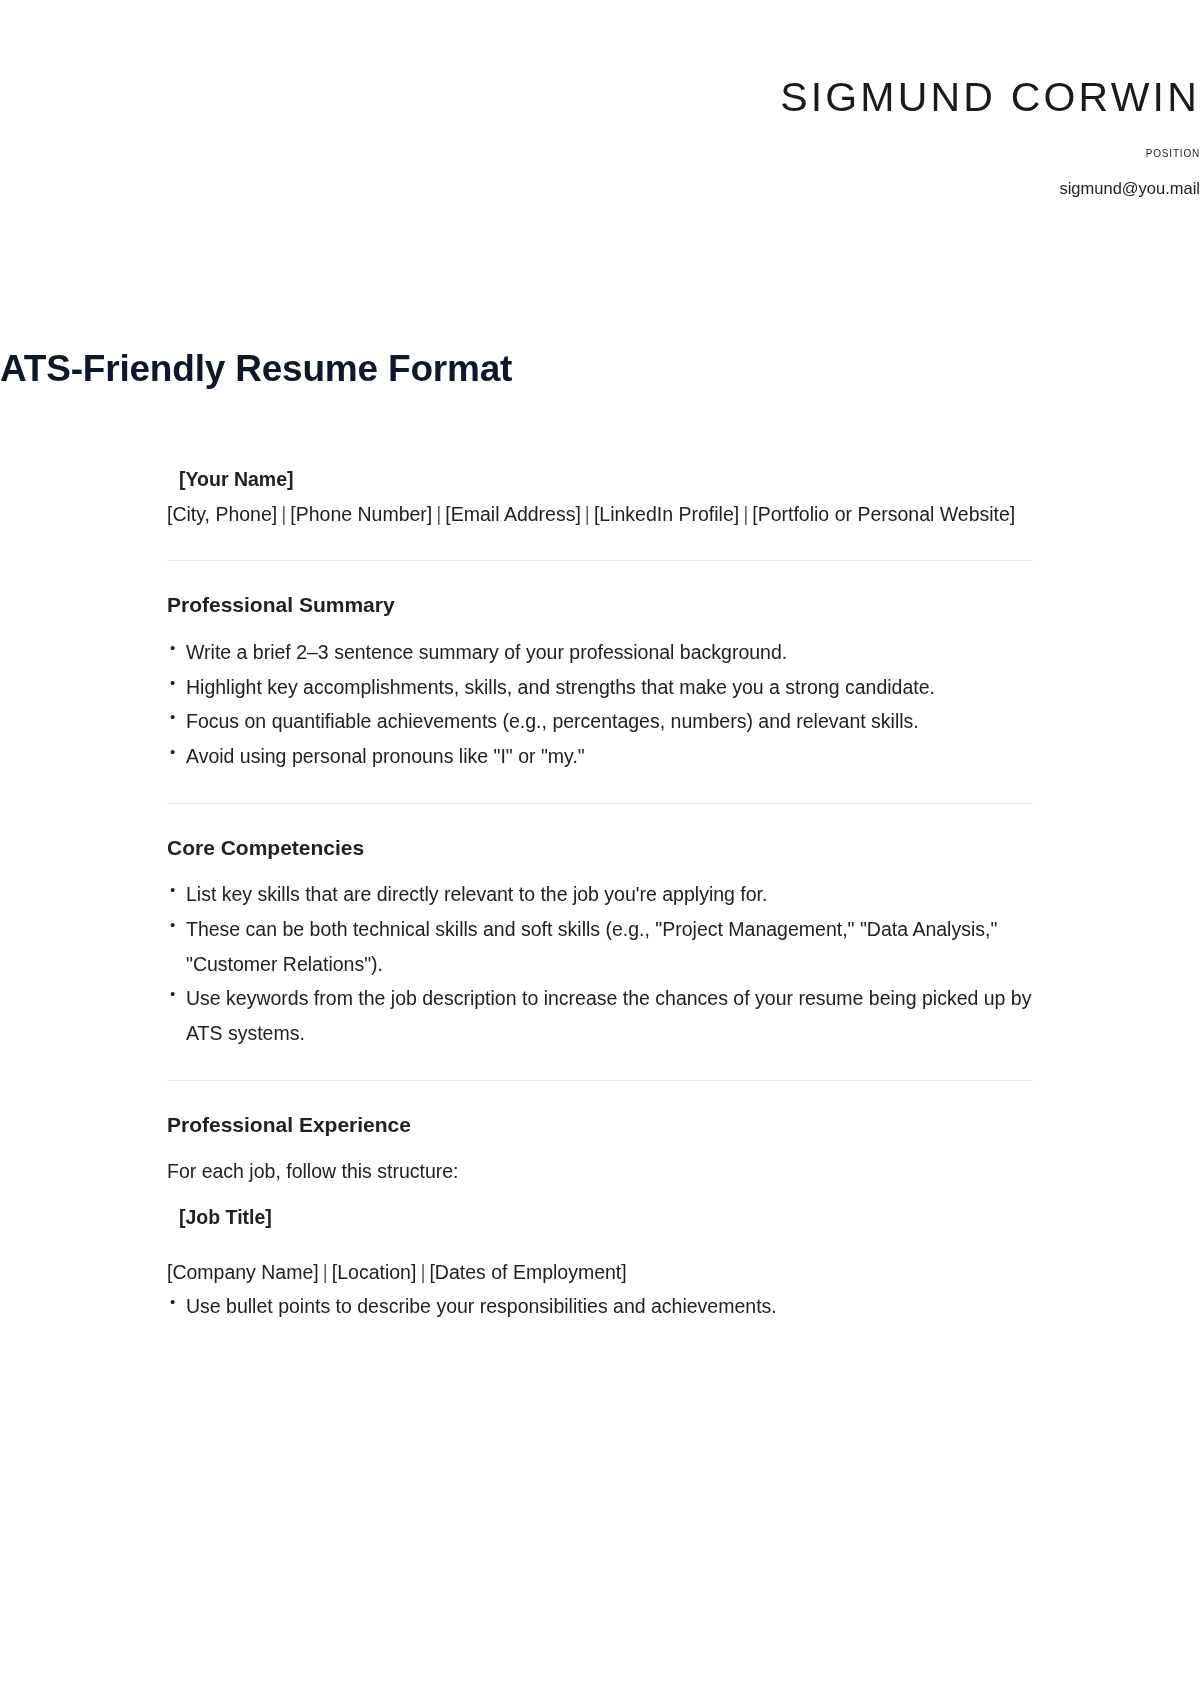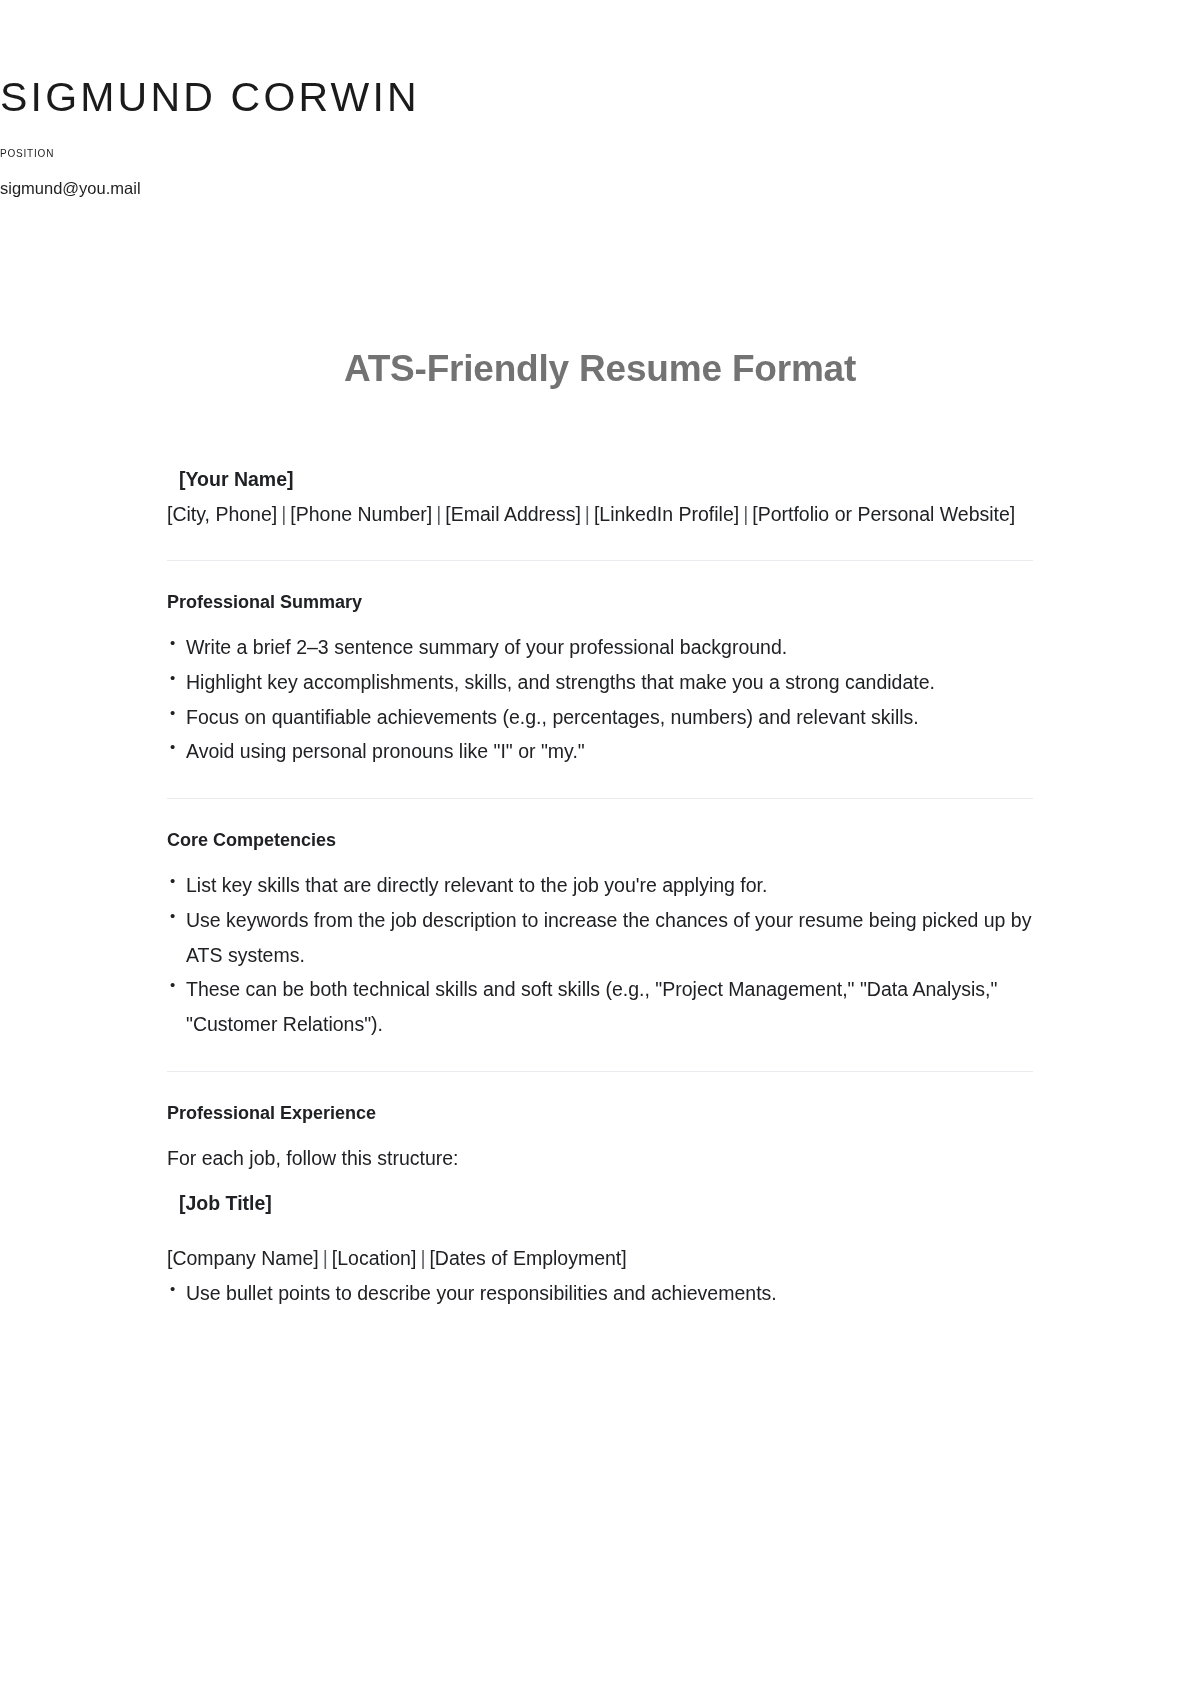--- a/index.html
+++ b/index.html
@@ -19,21 +19,21 @@
     height: 1696px;
     background: #ffffff;
     box-sizing: border-box;
     position: relative;
     overflow: hidden;
   }
 
   
   .letterhead {
     padding-top: 74px;
-    text-align: left;
+    text-align: right;
   }
   .lh-name {
     font-size: 41px;
     font-weight: 400;
     letter-spacing: 3.2px;
     color: #1b1b1b;
     line-height: 1.15;
   }
   .lh-position {
     margin-top: 27px;
@@ -45,24 +45,24 @@
   .lh-email {
     margin-top: 20px;
     font-size: 16.5px;
     font-weight: 400;
     color: #1f1f1f;
   }
 
   
   .doc-title {
     margin-top: 150px;
-    text-align: center;
+    text-align: left;
     font-size: 37px;
     font-weight: 700;
-    color: #737373;
+    color: #0f172a;
     letter-spacing: -0.2px;
   }
 
   
   .content {
     margin: 0 auto;
     width: 866px;
     padding-top: 47px;
   }
   .para {
@@ -83,21 +83,21 @@
     color: #5f6368;
     font-weight: 300;
   }
   .rule {
     border: 0;
     border-top: 1px solid #e8eaed;
     margin: 29px 0 28px 0;
     width: 100%;
   }
   .section-title {
-    font-size: 18px;
+    font-size: 21px;
     font-weight: 700;
     color: #202124;
     margin: 12px 0 14px 0;
     line-height: 1.5;
   }
   ul.bullets {
     list-style: none;
     margin: 0;
     padding: 0;
   }
@@ -154,22 +154,22 @@
         <li>Avoid using personal pronouns like "I" or "my."</li>
       </ul>
     </section>
 
     <hr class="rule">
 
     <section>
       <h2 class="section-title">Core Competencies</h2>
       <ul class="bullets">
         <li>List key skills that are directly relevant to the job you're applying for.</li>
+        <li>These can be both technical skills and soft skills (e.g., "Project Management," "Data Analysis," "Customer Relations").</li>
         <li>Use keywords from the job description to increase the chances of your resume being picked up by ATS systems.</li>
-        <li>These can be both technical skills and soft skills (e.g., "Project Management," "Data Analysis," "Customer Relations").</li>
       </ul>
     </section>
 
     <hr class="rule">
 
     <section>
       <h2 class="section-title">Professional Experience</h2>
       <div class="para exp-lead">For each job, follow this structure:</div>
       <div class="strong-line">[Job Title]</div>
       <div class="para exp-line">

